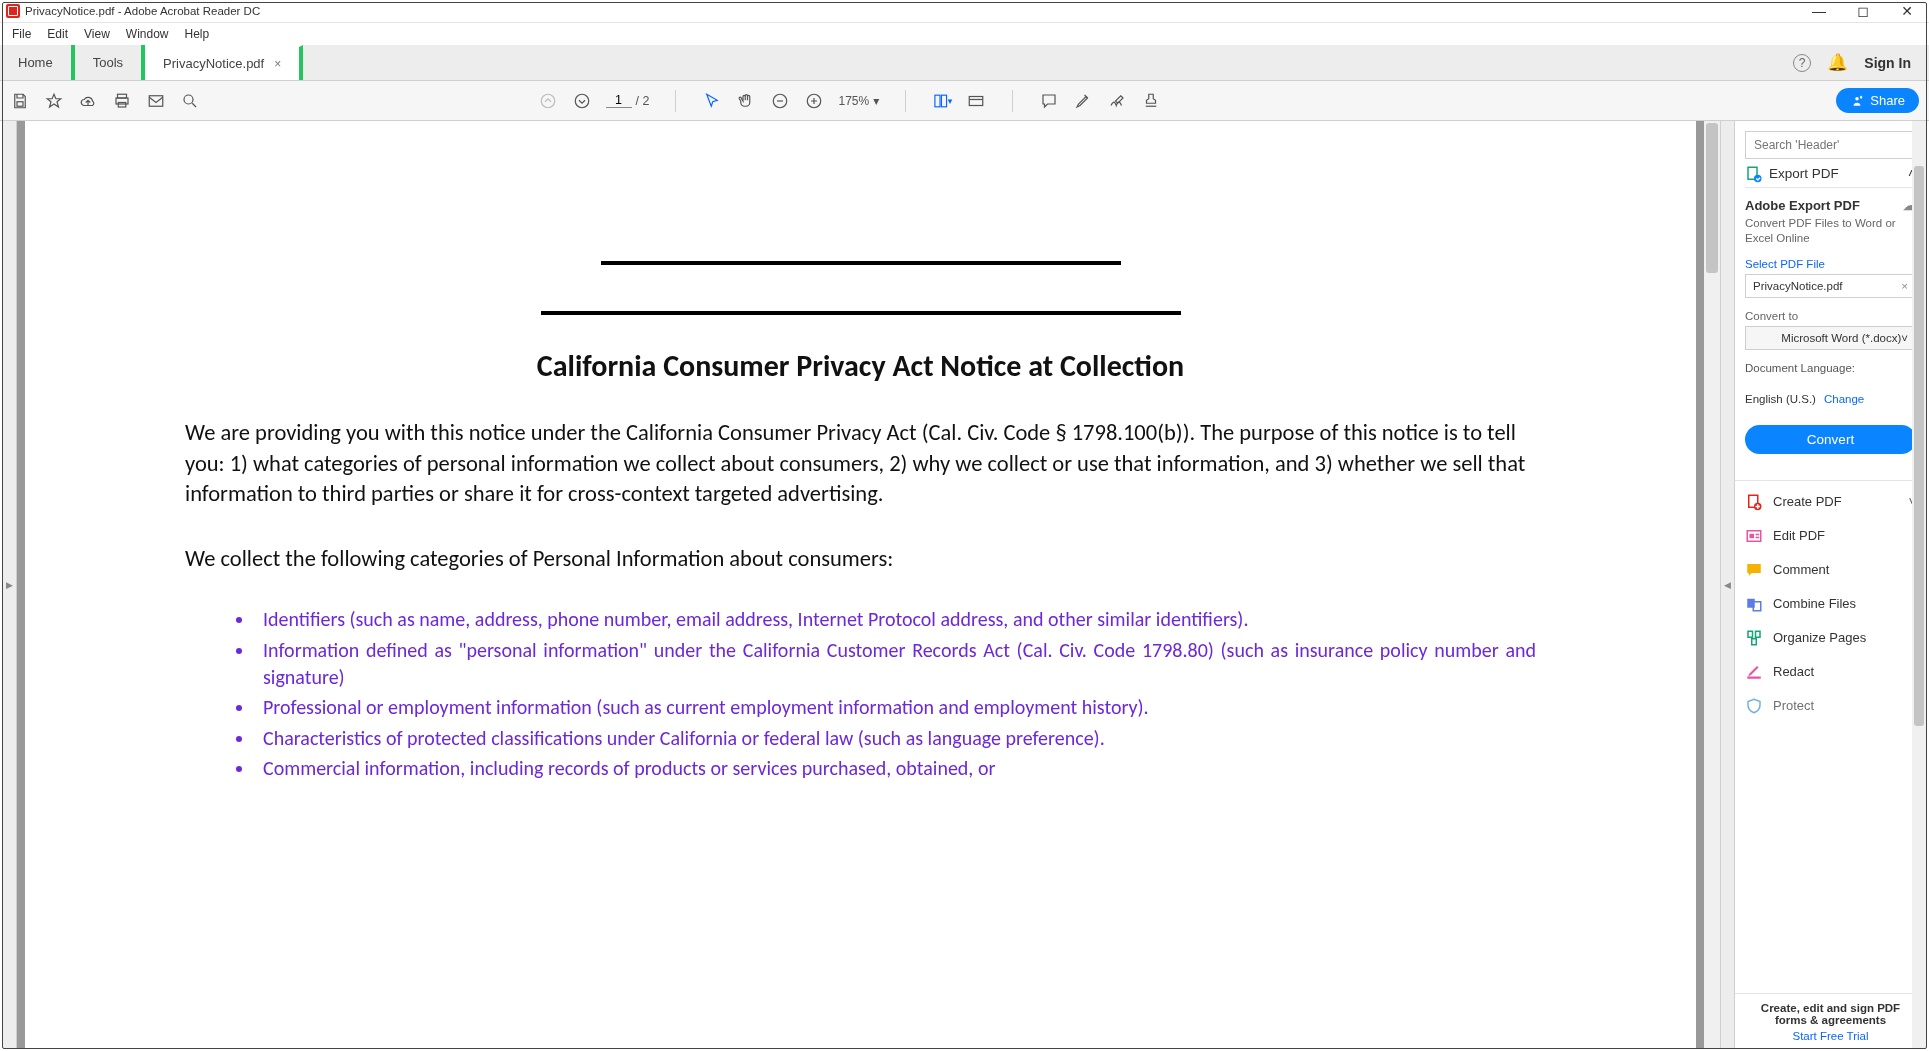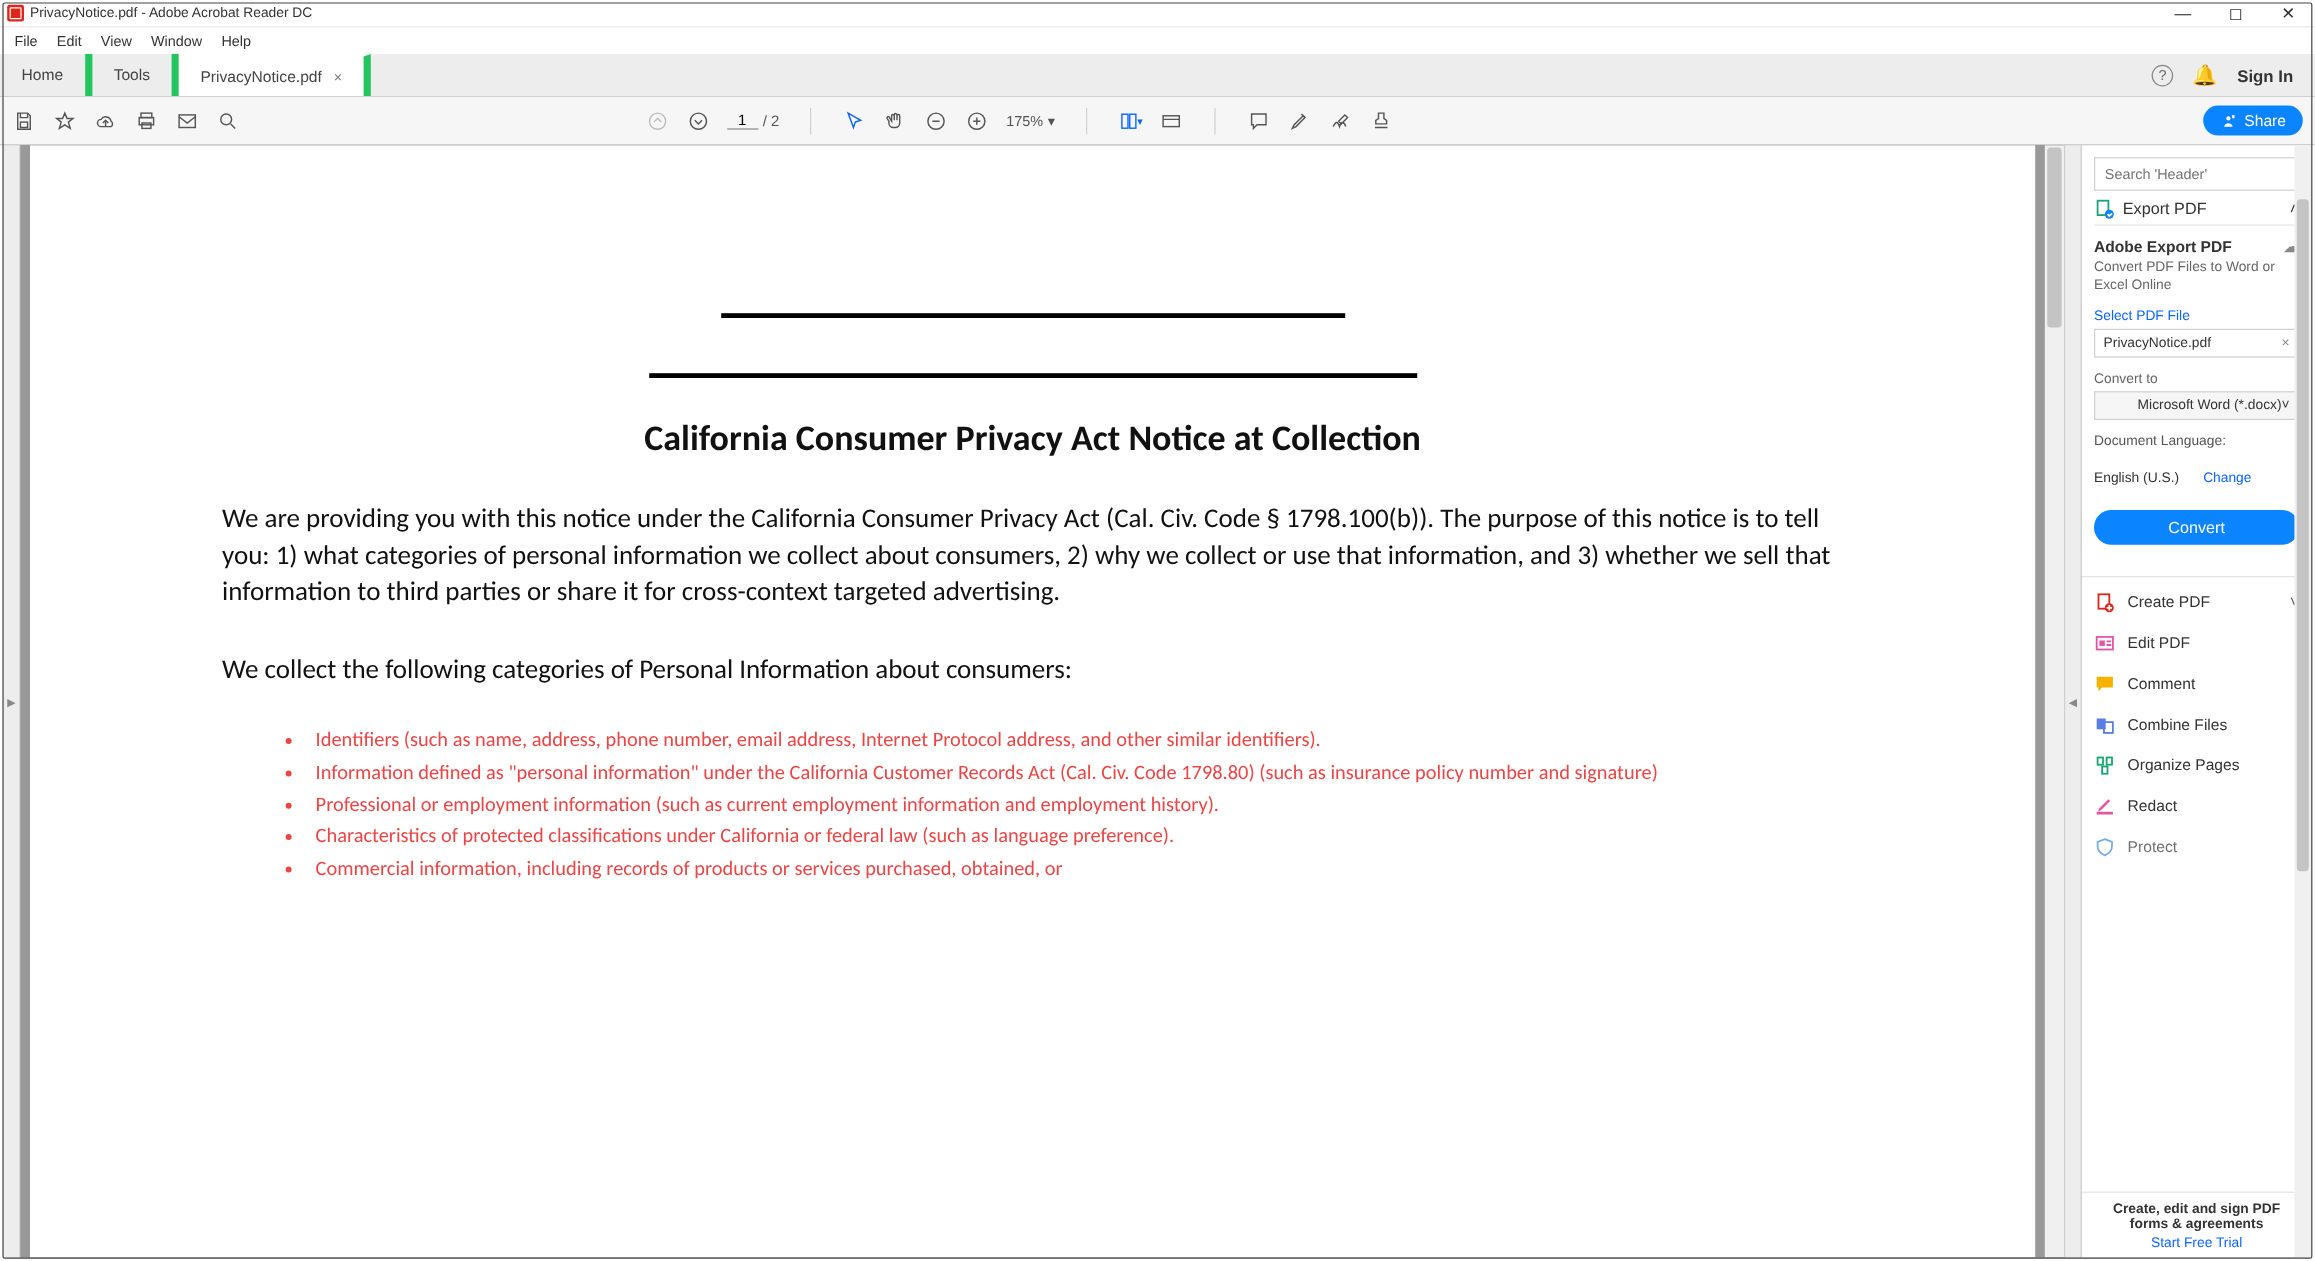--- a/index.html
+++ b/index.html
@@ -10,21 +10,21 @@
 .titlebar .app-icon { width: 14px; height: 14px; margin-right: 5px; background:#e1251b; border-radius:2px; position:relative; }
 .titlebar .app-icon::after{content:"";position:absolute;inset:2px;border:1px solid #fff;border-radius:1px;}
 .titlebar .win-controls { margin-left: auto; display: flex; }
 .titlebar .win-controls div { width: 44px; height: 23px; display:flex; align-items:center; justify-content:center; font-size:14px; color:#333; }
 
 .menubar { height: 22px; display:flex; align-items:center; font-size:12px; color:#333; padding-left:4px; background:#fff; }
 .menubar span { padding: 0 8px; }
 
 
 .tabs-row { height: 36px; background: #ededed; display:flex; align-items:stretch; border-bottom:1px solid #cfcfcf; }
-.tabs-row .tab { display:flex; align-items:center; padding:0 18px; font-size:13px; color:#444; border-right:6px solid #22c55e; }
+.tabs-row .tab { display:flex; align-items:center; padding:0 18px; font-size:13px; color:#444; border-right:4px solid #22c55e; }
 .tabs-row .tab.doc { background:#f6f6f6; border-top:2px solid transparent; }
 .tabs-row .tab.doc.active { background:#fff; }
 .tabs-row .close-x { margin-left:10px; font-size:12px; color:#777; }
 .tabs-row .right { margin-left:auto; display:flex; align-items:center; gap:16px; padding-right:18px; color:#555; }
 .tabs-row .right .signin { font-size:14px; font-weight:700; color:#333; }
 
 
 .toolbar { height: 40px; background:#f6f6f6; border-bottom:1px solid #cfcfcf; display:flex; align-items:center; padding:0 10px; }
 .tb-group { display:flex; align-items:center; gap:14px; }
 .tb-sep { width:1px; height:22px; background:#cfcfcf; margin:0 12px; }
@@ -47,21 +47,21 @@
 
 .doc-area { flex:1; background:#999; position:relative; overflow:hidden; }
 .doc-scroll { position:absolute; top:0; right:0; width:16px; bottom:0; background:#f0f0f0; }
 .doc-scroll .thumb { position:absolute; top:2px; left:2px; right:2px; height:150px; background:#c4c4c4; border-radius:3px; }
 .page { position:absolute; top:0; left:8px; right:24px; bottom:0; background:#fff; padding: 0 160px; overflow:hidden; }
 .page .rule1 { border-top:4px solid #000; width:520px; margin:140px auto 0; }
 .page .rule2 { border-top:4px solid #000; width:640px; margin:46px auto 0; }
 .page h1 { font-family:"Calibri",Arial,sans-serif; font-size:30px; font-weight:700; text-align:center; margin-top:32px; color:#111; }
 .page p { font-family:"Calibri",Arial,sans-serif; font-size:22.5px; line-height:1.36; color:#111; margin-top:34px; }
 .page ul { list-style:disc; margin-top:32px; padding-left:70px; }
-.page li { font-family:"Calibri",Arial,sans-serif; font-size:17px; line-height:1.33; text-align:justify; color:#ef4444; padding-left:8px; margin-bottom:4px; }
+.page li { font-family:"Calibri",Arial,sans-serif; font-size:20px; line-height:1.33; text-align:justify; color:#6d28d9; padding-left:8px; margin-bottom:4px; }
 
 .right-gutter { width:14px; background:#ededed; border-left:1px solid #cfcfcf; display:flex; align-items:center; justify-content:center; }
 .right-gutter::before{content:"◀"; font-size:9px; color:#888;}
 
 
 .right-panel { width:192px; background:#fff; border-left:1px solid #cfcfcf; position:relative; font-size:12.5px; color:#333; display:flex; flex-direction:column; }
 .rp-scroll { position:absolute; top:0; right:0; bottom:0; width:14px; background:#f0f0f0; }
 .rp-scroll .thumb { position:absolute; top:45px; left:2px; right:2px; height:560px; background:#c4c4c4; border-radius:3px; }
 .rp-body { padding:10px 10px 0 10px; flex:0 0 auto; }
 .rp-search { width:100%; border:1px solid #cfcfcf; padding:6px 8px; font-size:12px; color:#888; background:#fff; }
@@ -70,21 +70,21 @@
 .rp-sub { font-size:13px; font-weight:600; margin-bottom:3px; display:flex; align-items:center; }
 .rp-sub .cloud { margin-left:auto; color:#888; }
 .rp-desc { font-size:11.5px; color:#666; line-height:1.3; margin-bottom:12px; }
 .rp-label { font-size:11.5px; color:#0a66ff; margin-bottom:4px; }
 .rp-field { display:flex; align-items:center; border:1px solid #cfcfcf; padding:5px 7px; font-size:11.5px; margin-bottom:12px; justify-content:space-between; }
 .rp-field .x { color:#888; }
 .rp-gray-label { font-size:11.5px; color:#666; margin-bottom:4px; }
 .rp-select { display:flex; align-items:center; justify-content:flex-end; border:1px solid #cfcfcf; padding:5px 7px; font-size:11.5px; background:#f6f6f6; margin-bottom:12px; }
 .rp-lang { font-size:11.5px; color:#555; margin-bottom:19px; }
 .rp-lang2 { font-size:11.5px; color:#333; margin-bottom:20px; }
-.rp-lang2 a { color:#0a66ff; text-decoration:none; margin-left:20px; }
+.rp-lang2 a { color:#0a66ff; text-decoration:none; margin-left:8px; }
 .rp-convert { width:100%; background:#0a84ff; color:#fff; border:none; border-radius:16px; padding:7px 0; font-size:13.5px; margin-bottom:18px; }
 
 .rp-tools { padding:0 10px; }
 .rp-tool-item { display:flex; align-items:center; gap:10px; padding:8px 0; font-size:13px; }
 .rp-tool-item .ico { width:18px; height:18px; display:flex; align-items:center; justify-content:center; }
 .rp-tool-item .chev { margin-left:auto; color:#555; }
 .rp-divider { border-top:1px solid #e4e4e4; margin:8px 0 4px; }
 
 .rp-footer { margin-top:auto; border-top:1px solid #e4e4e4; padding:8px 6px 6px; text-align:center; }
 .rp-footer .l1 { font-size:11.5px; font-weight:600; color:#333; }

